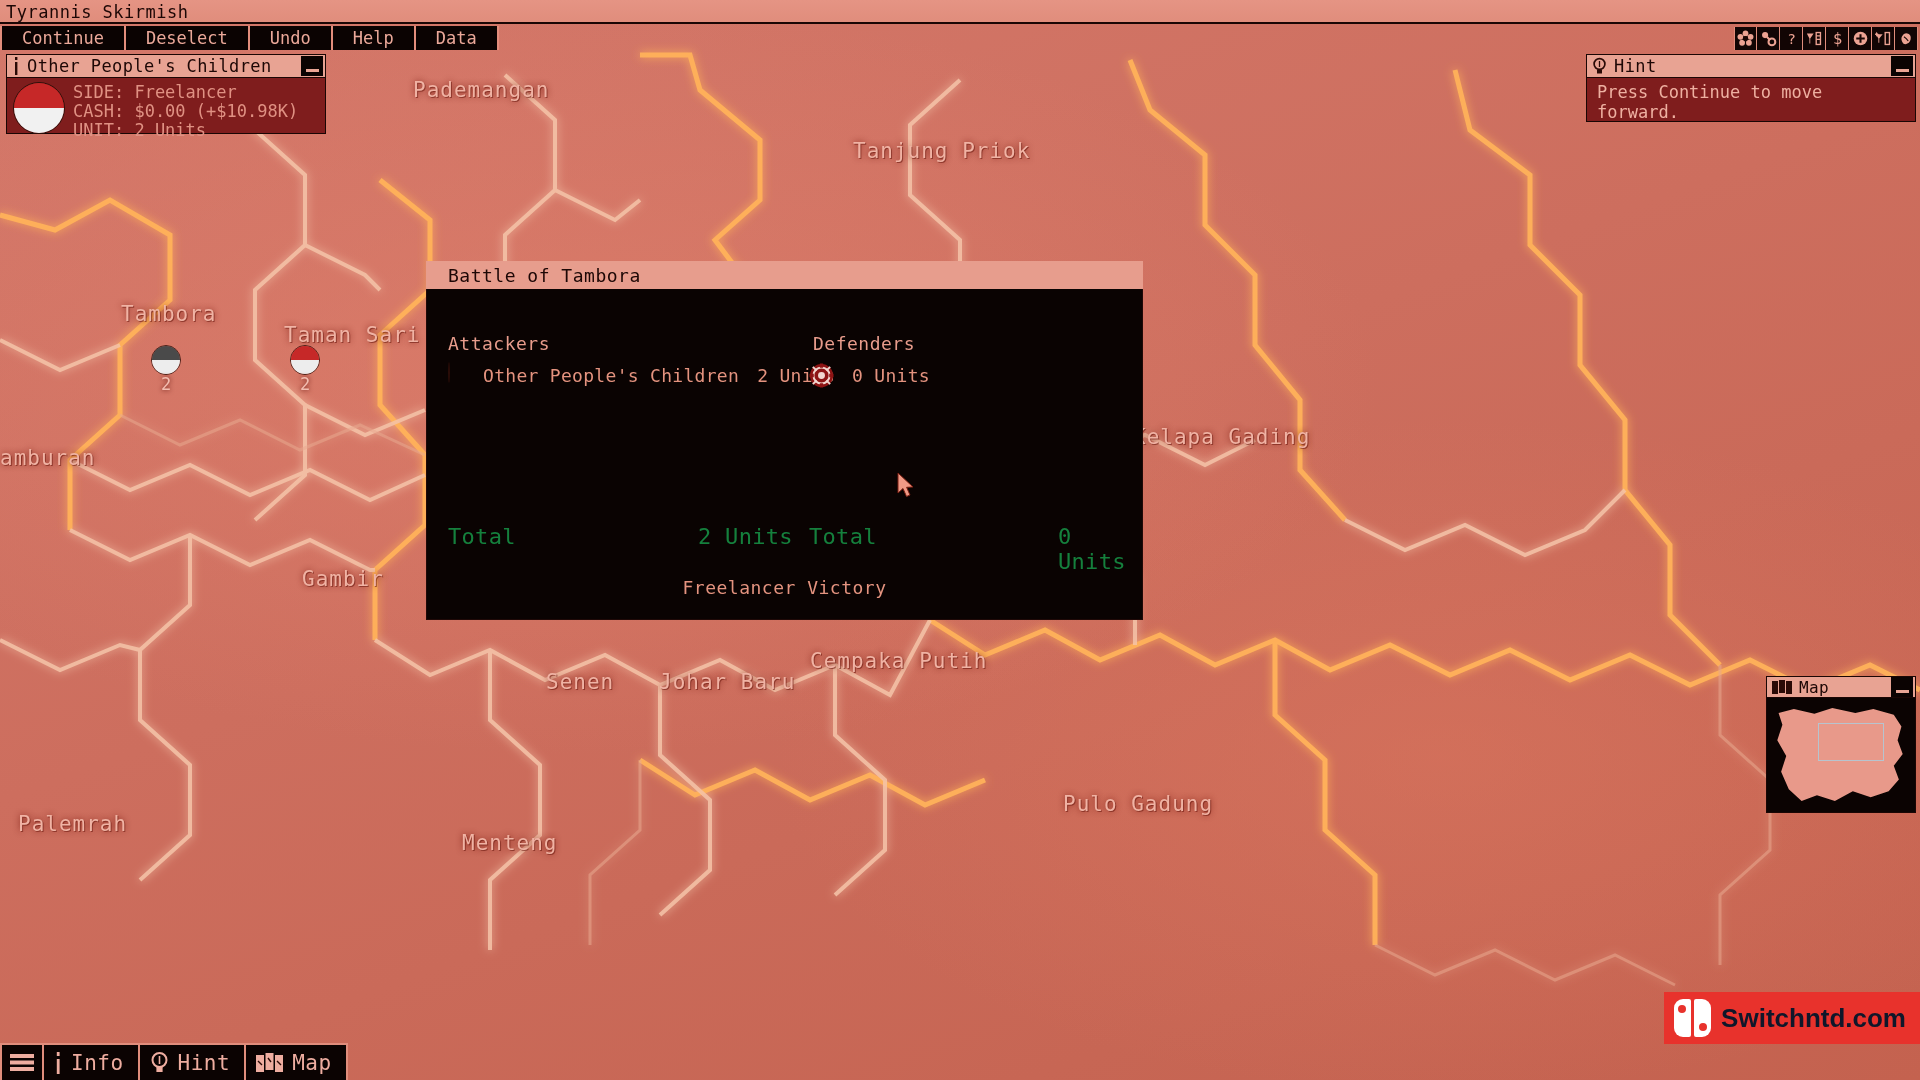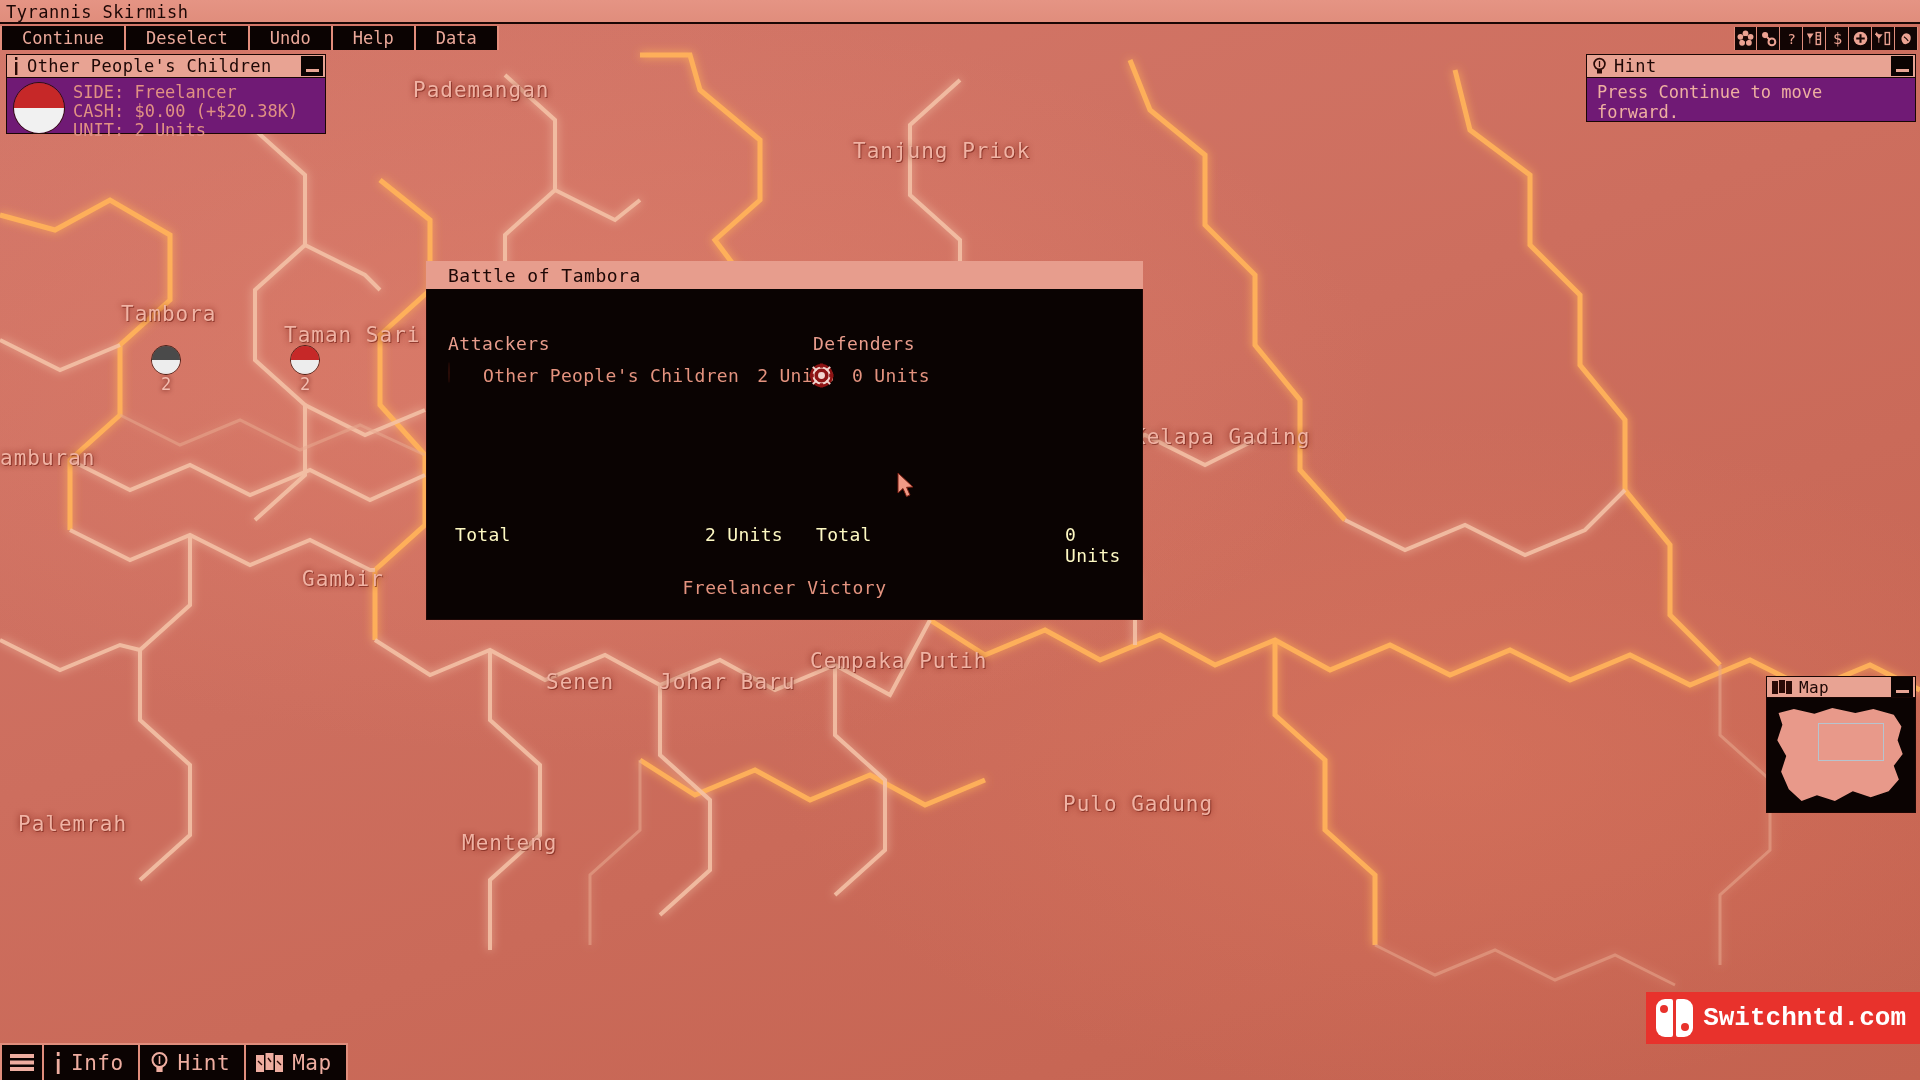--- a/index.html
+++ b/index.html
@@ -96,21 +96,21 @@
     font-size: 17px; color: #1d0705; letter-spacing: 0.4px;
   }
   .win-min {
     margin-left: auto; width: 22px; height: 20px; margin-right: 2px;
     background: #0b0302;
     display: flex; align-items: flex-end; justify-content: center;
     cursor: pointer;
   }
   .win-min i { display:block; width: 13px; height: 3px; background: #e9a595; margin-bottom: 4px; }
   .win-body {
-    background: #701a75;
+    background: #7f1d1d;
     border: 1px solid #1a0604;
     border-top: none;
   }
 
   
   #info-panel { left: 6px; top: 54px; width: 320px; }
   #info-panel .win-body { display: flex; padding: 4px 0 4px 0; height: 56px; }
   #info-flag {
     width: 52px; height: 52px; border-radius: 50%;
     margin-left: 6px; overflow: hidden; position: relative;
@@ -166,21 +166,21 @@
   .bd-row { position: absolute; display: flex; align-items: center; gap: 10px; }
   .bd-row .nm { font-size: 18px; color: #e4937f; letter-spacing: 0.3px; }
   .bd-row .un { font-size: 18px; color: #e4937f; letter-spacing: 0.3px; }
   .faction-icon { width: 25px; height: 25px; flex: none; }
   .flag-circle {
     width: 25px; height: 25px; border-radius: 50%;
     overflow: hidden; position: relative; border: 1px solid #2a0c07;
   }
   .flag-circle .top { position:absolute; top:0; left:0; right:0; height:50%; background:#c62828; }
   .flag-circle .bot { position:absolute; bottom:0; left:0; right:0; height:50%; background:#efefef; }
-  .bd-total { position: absolute; font-size: 18px; color: #fef9c3; letter-spacing: 0.3px; margin-left: 7px; }
+  .bd-total { position: absolute; font-size: 22px; color: #15803d; letter-spacing: 0.3px; }
   #bd-outcome {
     position: absolute; width: 100%; text-align: center; top: 288px;
     font-size: 18px; color: #e4937f; letter-spacing: 0.5px;
   }
 
   
   #cursor { position: absolute; left: 897px; top: 472px; pointer-events: none; }
 
   
   #taskbar {
@@ -196,21 +196,21 @@
   .tbar-btn:first-child { border-left: 2px solid #e08d7c; padding: 0 8px; }
   .tbar-btn .lbl { font-size: 21px; color: #eeada0; letter-spacing: 0.5px; }
 
   
   #watermark {
     position: absolute; right: 0; bottom: 36px;
     height: 52px; background: #e8322c;
     display: flex; align-items: center; gap: 10px;
     padding: 0 14px 0 10px;
   }
-  #watermark .wm-text { font-size: 26px; color: #ffffff; font-family: Liberation Mono, monospace; font-weight: bold; }
+  #watermark .wm-text { font-size: 26px; color: #0f172a; font-family: Liberation Sans, sans-serif; font-weight: bold; }
   .ns-logo { display: flex; gap: 3px; }
   .ns-l, .ns-r {
     width: 17px; height: 38px; background: #ffffff; position: relative;
   }
   .ns-l { border-radius: 9px 2px 2px 9px; }
   .ns-r { border-radius: 2px 9px 9px 2px; }
   .ns-l::after {
     content:""; position:absolute; top: 6px; left: 4px;
     width: 8px; height: 8px; border-radius: 50%; background: #e8322c;
   }
@@ -385,21 +385,21 @@
           <i></i>
         </div>
     </div>
     <div class="win-body">
       <div id="info-flag">
           <div class="top"></div>
           <div class="bot"></div>
         </div>
       <div id="info-lines">
         <div>SIDE: Freelancer</div>
-        <div>CASH: $0.00 (+$20.38K)</div>
+        <div>CASH: $0.00 (+$10.98K)</div>
         <div>UNIT: 2 Units</div>
       </div>
     </div>
   </div>
 
   <div class="win" id="hint-panel">
     <div class="win-title">
       <svg width="15" height="18" viewBox="0 0 15 18">
         <circle cx="7.5" cy="7" r="5.4" fill="none" stroke="#2a0a06" stroke-width="1.7"></circle>
         <path d="M7.5 4 V10" stroke="#2a0a06" stroke-width="1.3"></path>

